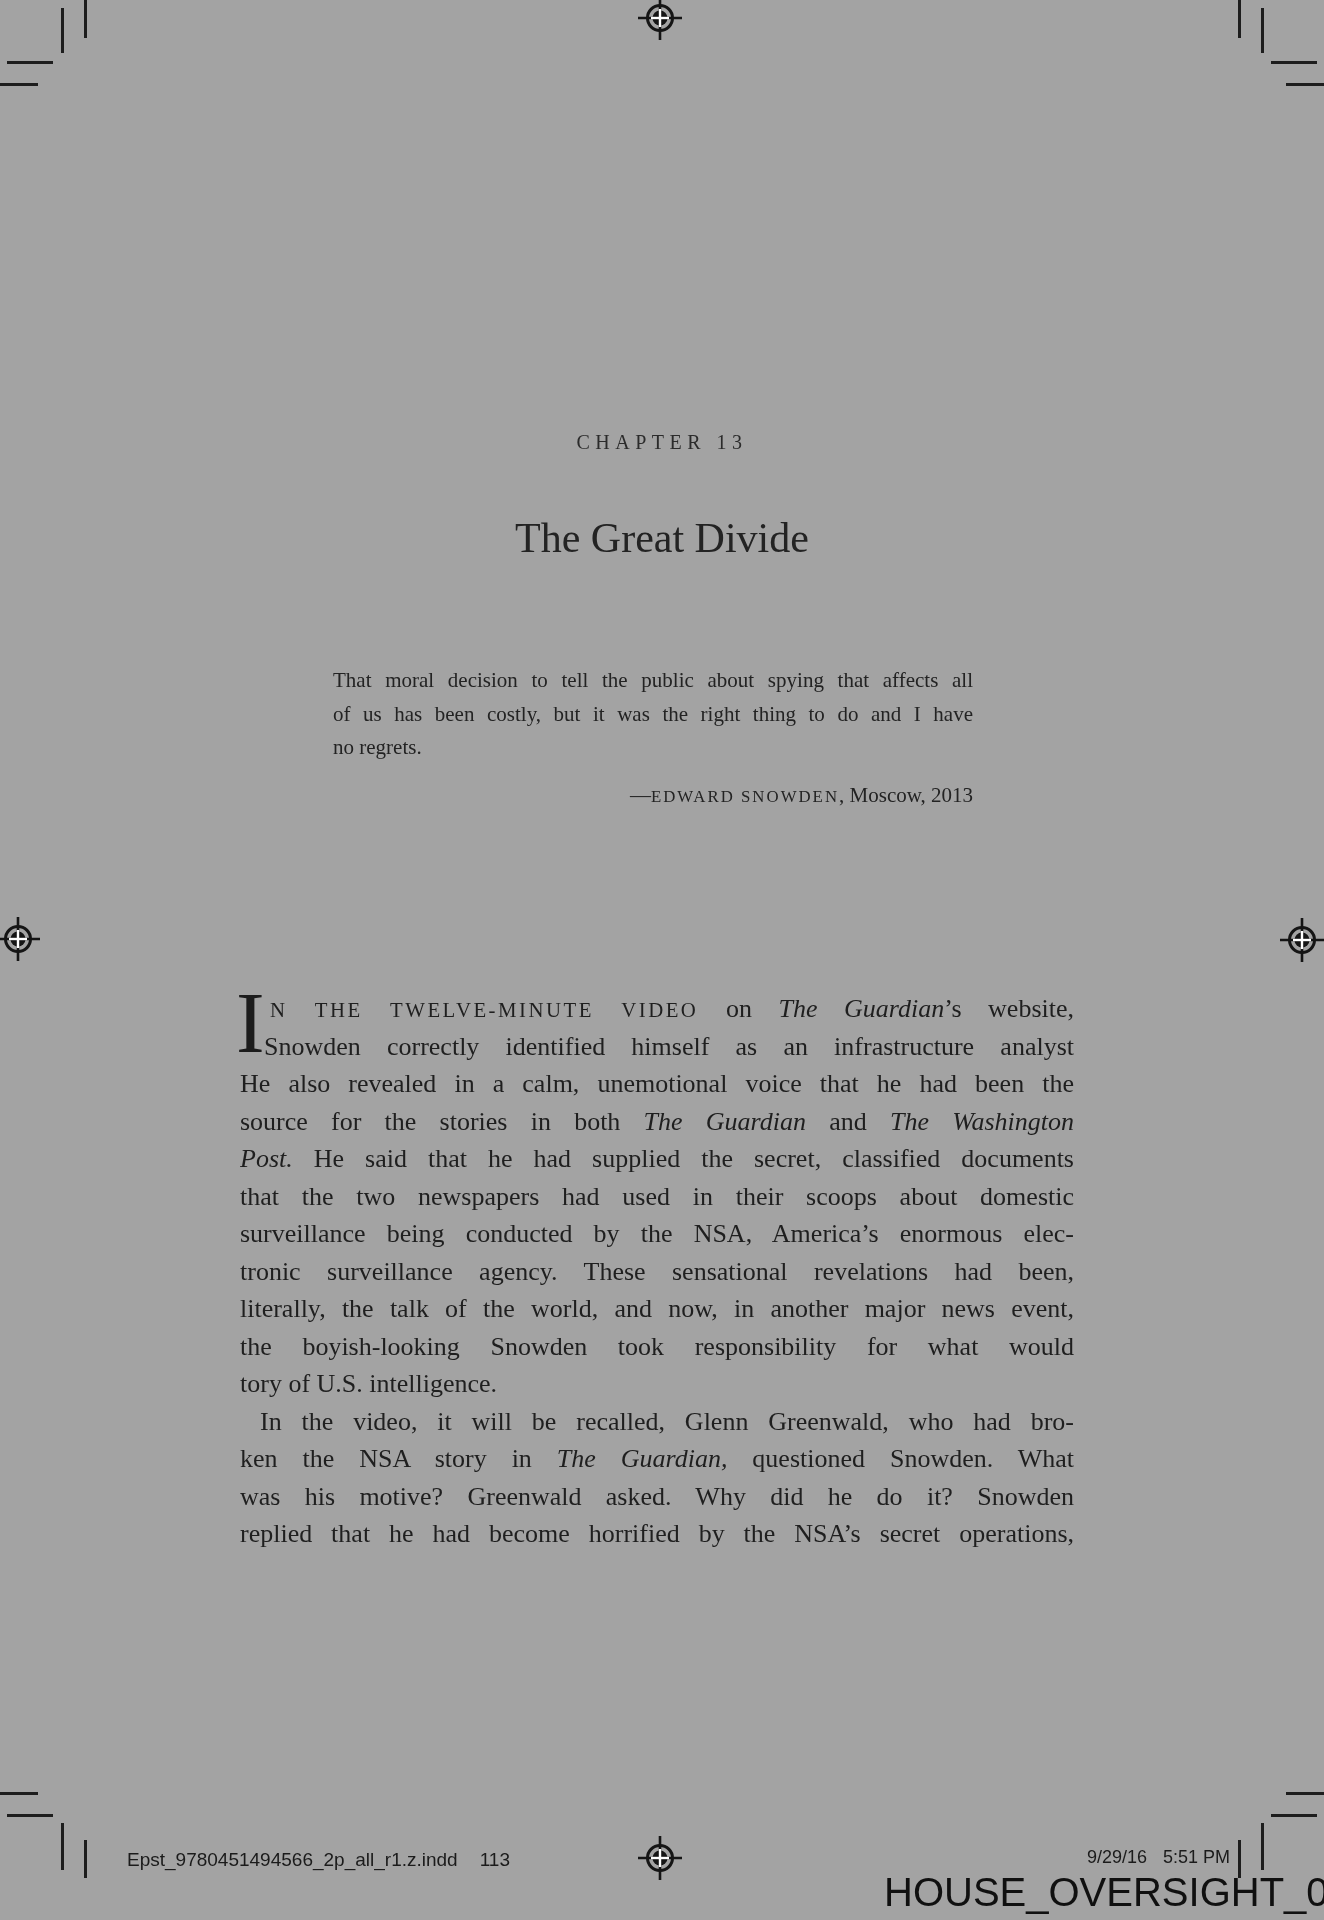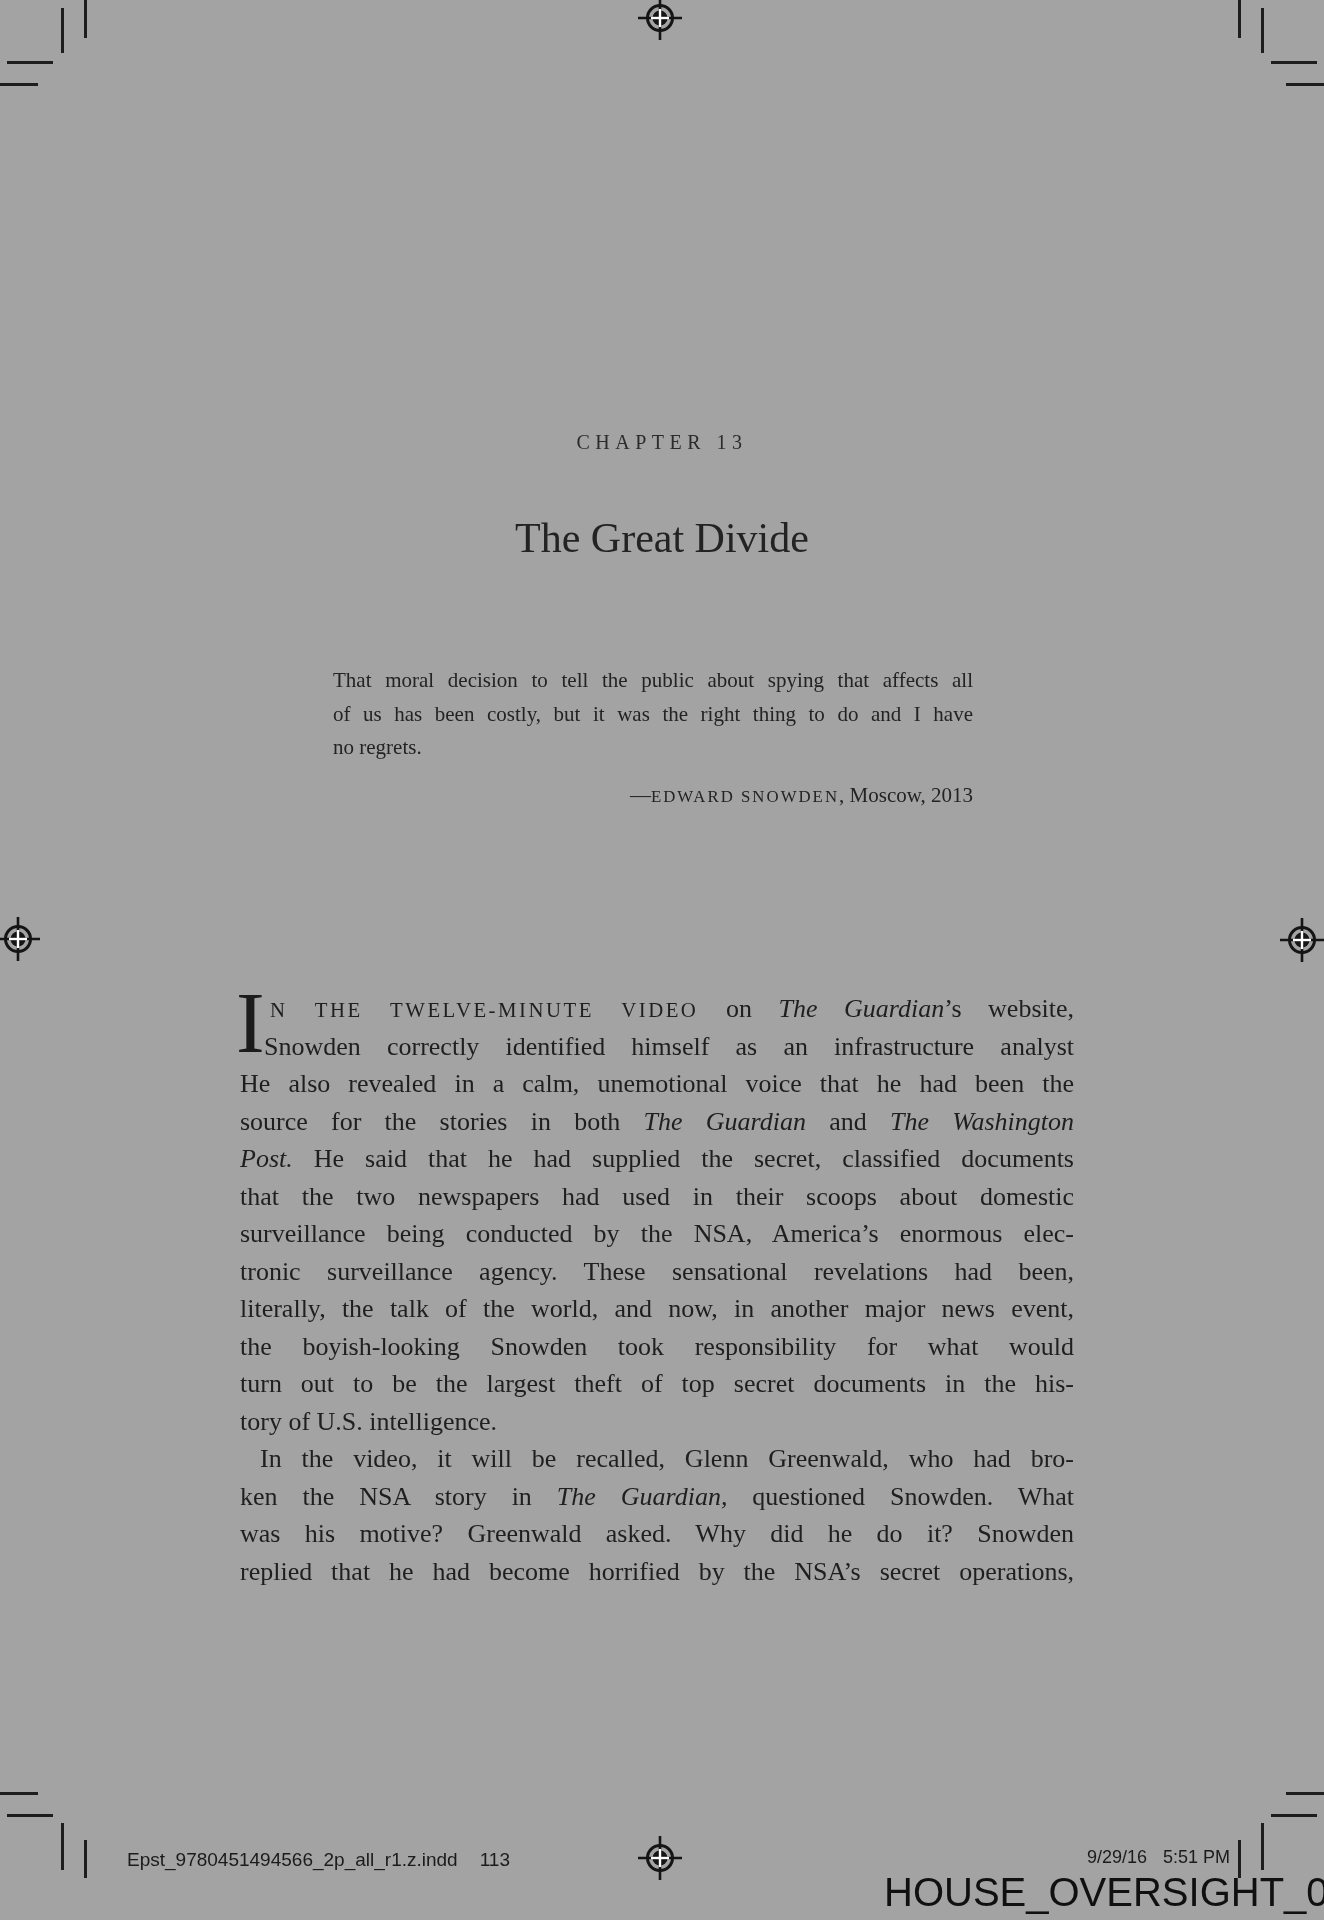--- a/index.html
+++ b/index.html
@@ -53,21 +53,20 @@
       <div class="body-line jl" style="padding-left: 30px;"><span class="caps">N THE TWELVE-MINUTE VIDEO </span><span class="">on </span><span class="it">The Guardian</span><span class="">’s website,</span></div>
       <div class="body-line jl" style="padding-left: 24px;"><span class="">Snowden correctly identified himself as an infrastructure analyst</span></div>
       <div class="body-line jl"><span class="">He also revealed in a calm, unemotional voice that he had been the</span></div>
       <div class="body-line jl"><span class="">source for the stories in both </span><span class="it">The Guardian</span><span class=""> and </span><span class="it">The Washington</span></div>
       <div class="body-line jl"><span class="it">Post.</span><span class=""> He said that he had supplied the secret, classified documents</span></div>
       <div class="body-line jl"><span class="">that the two newspapers had used in their scoops about domestic</span></div>
       <div class="body-line jl"><span class="">surveillance being conducted by the NSA, America’s enormous elec-</span></div>
       <div class="body-line jl"><span class="">tronic surveillance agency. These sensational revelations had been,</span></div>
       <div class="body-line jl"><span class="">literally, the talk of the world, and now, in another major news event,</span></div>
       <div class="body-line jl"><span class="">the boyish-looking Snowden took responsibility for what would</span></div>
-      <div class="body-line jl"><span class="">turn out to be the largest theft of top secret documents in the his-</span></div>
       <div class="body-line"><span class="">tory of U.S. intelligence.</span></div>
       <div class="body-line jl" style="text-indent: 20px;"><span class="">In the video, it will be recalled, Glenn Greenwald, who had bro-</span></div>
       <div class="body-line jl"><span class="">ken the NSA story in </span><span class="it">The Guardian,</span><span class=""> questioned Snowden. What</span></div>
       <div class="body-line jl"><span class="">was his motive? Greenwald asked. Why did he do it? Snowden</span></div>
       <div class="body-line jl"><span class="">replied that he had become horrified by the NSA’s secret operations,</span></div>
     </div>
 
   <div class="footer-file">
     <span>Epst_9780451494566_2p_all_r1.z.indd</span><span class="pagenum">113</span>
   </div>

